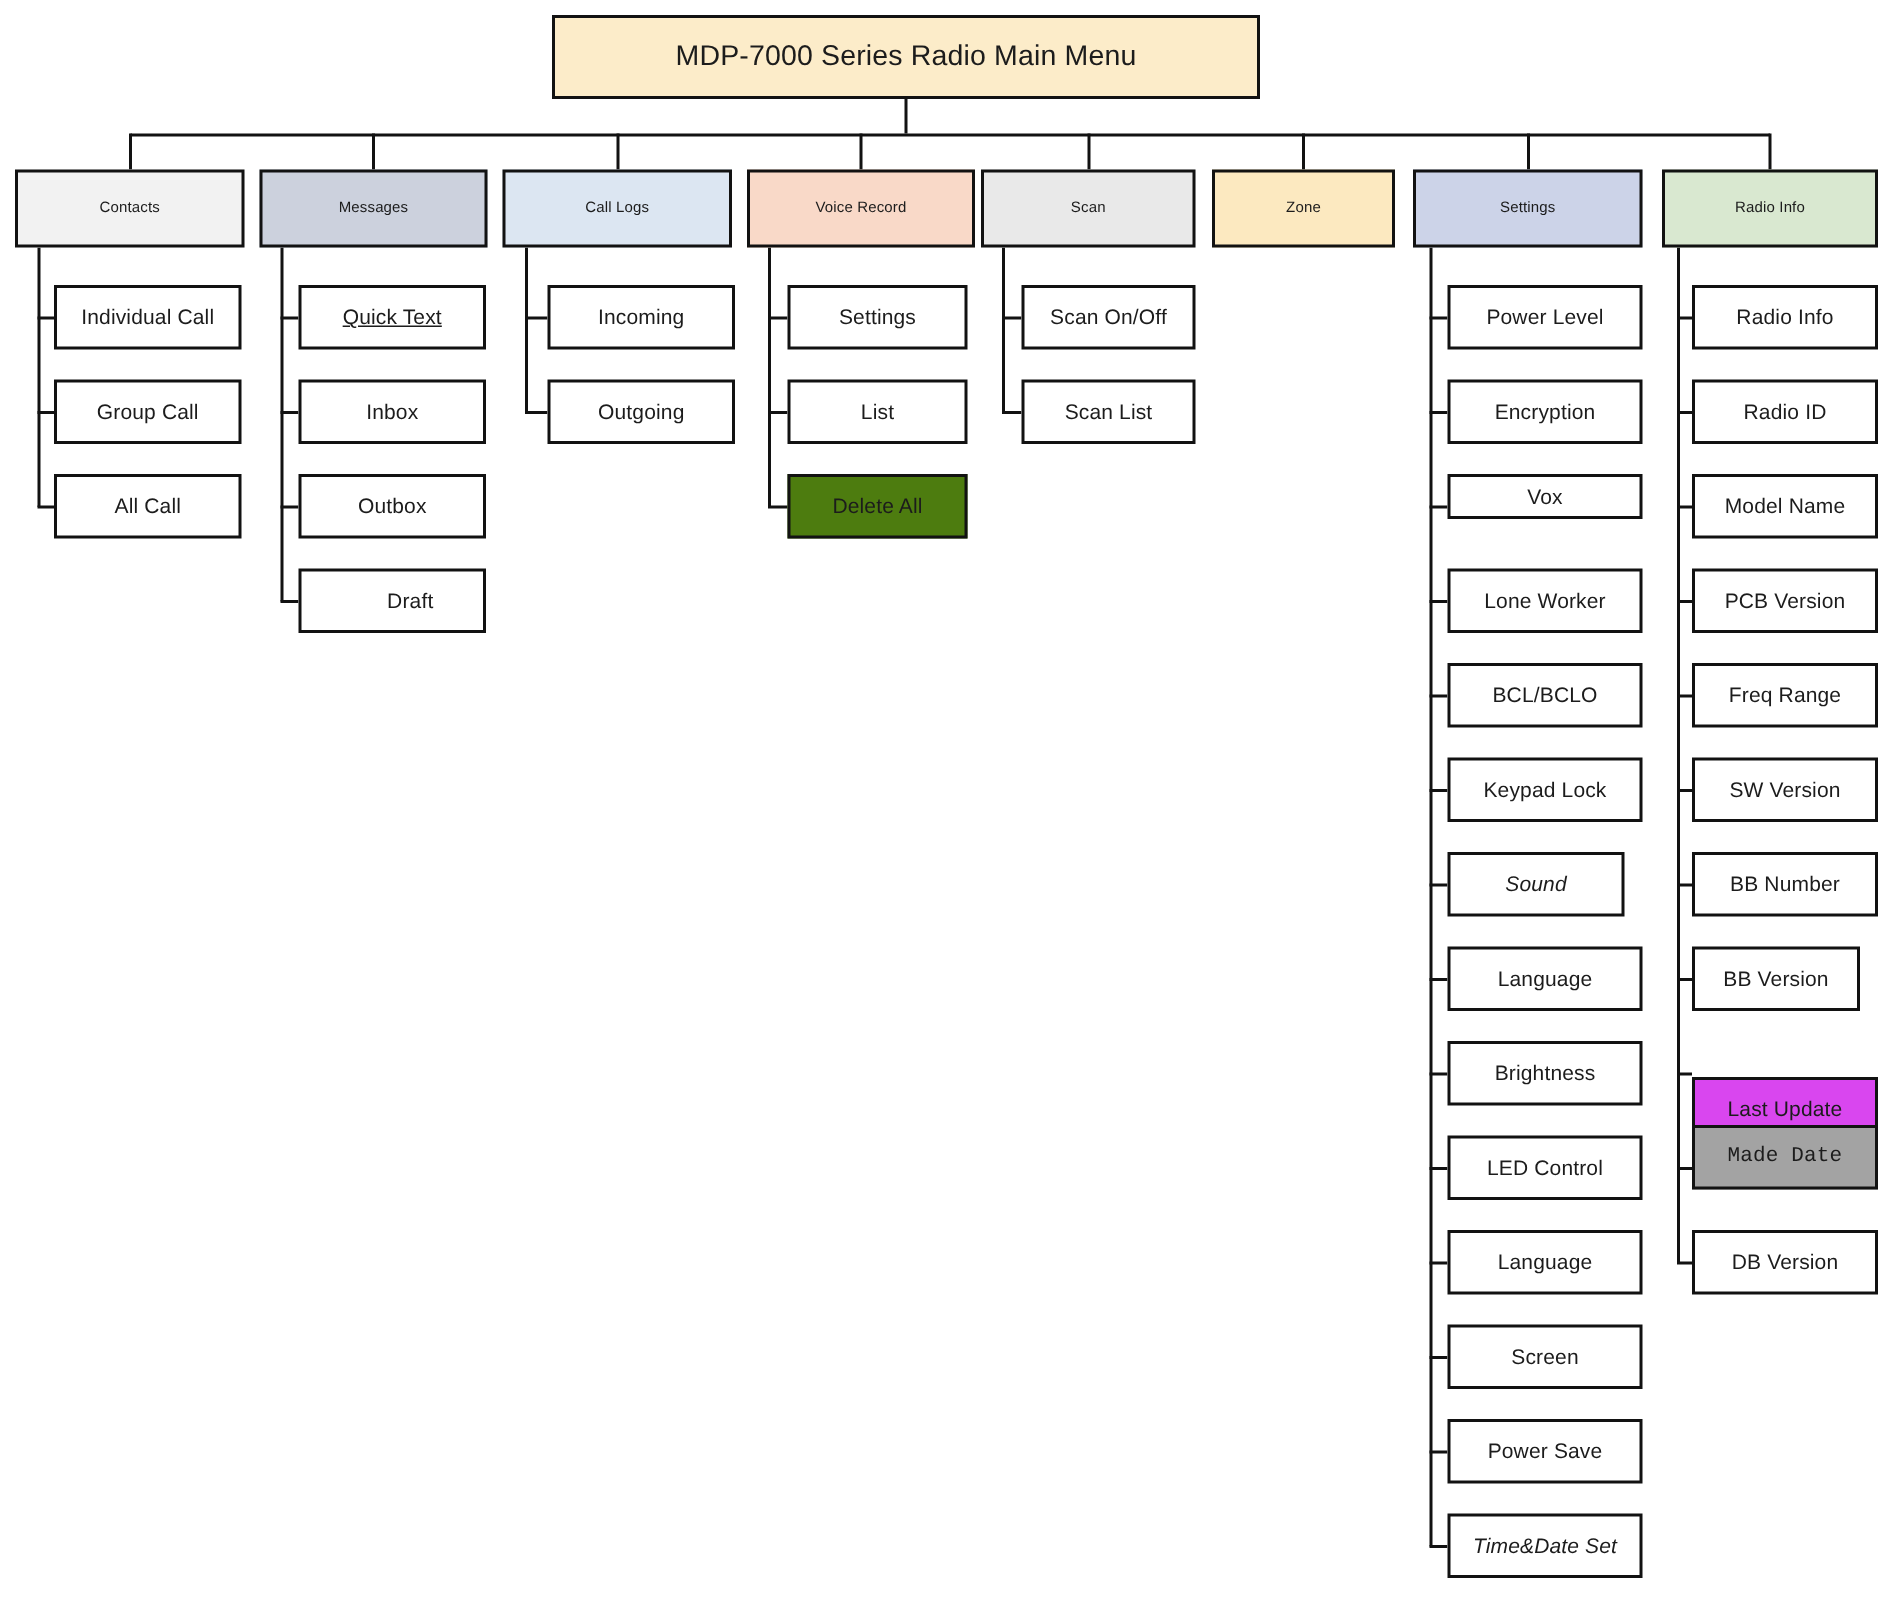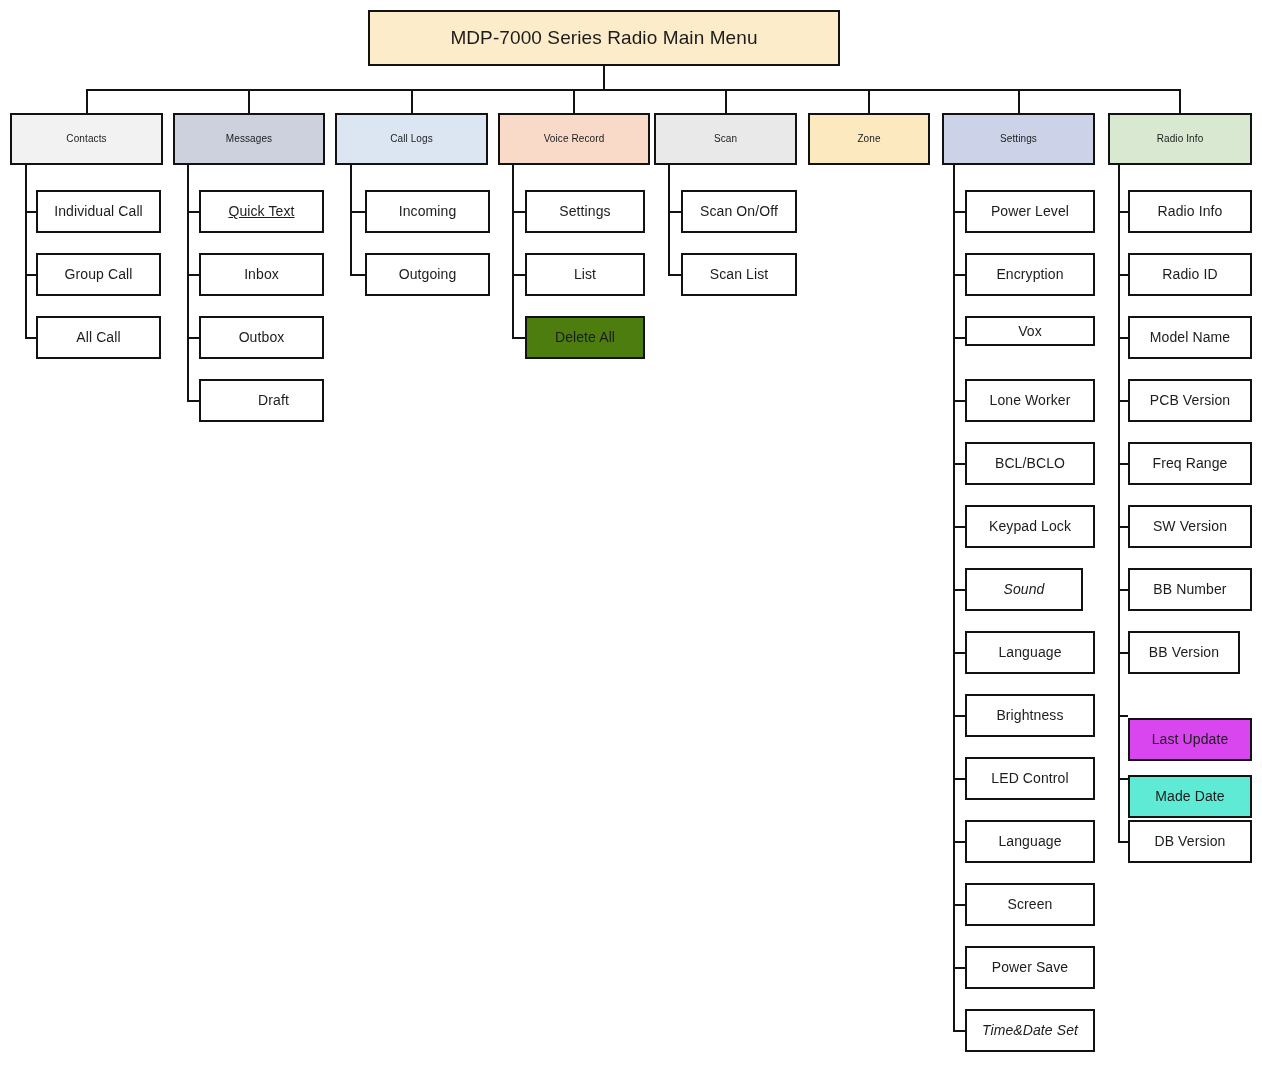--- a/index.html
+++ b/index.html
@@ -151,16 +151,16 @@
     <div class="node leaf" style="left: 1128px; top: 442px; width: 124px; height: 43px; background: rgb(255, 255, 255);">Freq Range</div>
     <div class="edge h" style="left: 1118px; top: 525.5px; width: 10px;"></div>
     <div class="node leaf" style="left: 1128px; top: 505px; width: 124px; height: 43px; background: rgb(255, 255, 255);">SW Version</div>
     <div class="edge h" style="left: 1118px; top: 588.5px; width: 10px;"></div>
     <div class="node leaf" style="left: 1128px; top: 568px; width: 124px; height: 43px; background: rgb(255, 255, 255);">BB Number</div>
     <div class="edge h" style="left: 1118px; top: 651.5px; width: 10px;"></div>
     <div class="node leaf" style="left: 1128px; top: 631px; width: 112px; height: 43px; background: rgb(255, 255, 255);">BB Version</div>
     <div class="edge h" style="left: 1118px; top: 714.5px; width: 10px;"></div>
     <div class="node leaf" style="left: 1128px; top: 694px; width: 124px; height: 43px; background: #d946ef; margin-top: 24px;">Last Update</div>
     <div class="edge h" style="left: 1118px; top: 777.5px; width: 10px;"></div>
-    <div class="node leaf" style="left: 1128px; top: 775px; width: 124px; height: 43px; background: #5eead4;">Made Date</div>
+    <div class="node leaf" style="left: 1128px; top: 750px; width: 124px; height: 43px; background: #a3a3a3; font-family: Liberation Mono, monospace;">Made Date</div>
     <div class="edge h" style="left: 1118px; top: 840.5px; width: 10px;"></div>
     <div class="node leaf" style="left: 1128px; top: 820px; width: 124px; height: 43px; background: rgb(255, 255, 255);">DB Version</div>
   </div>
 
 </body></html>

